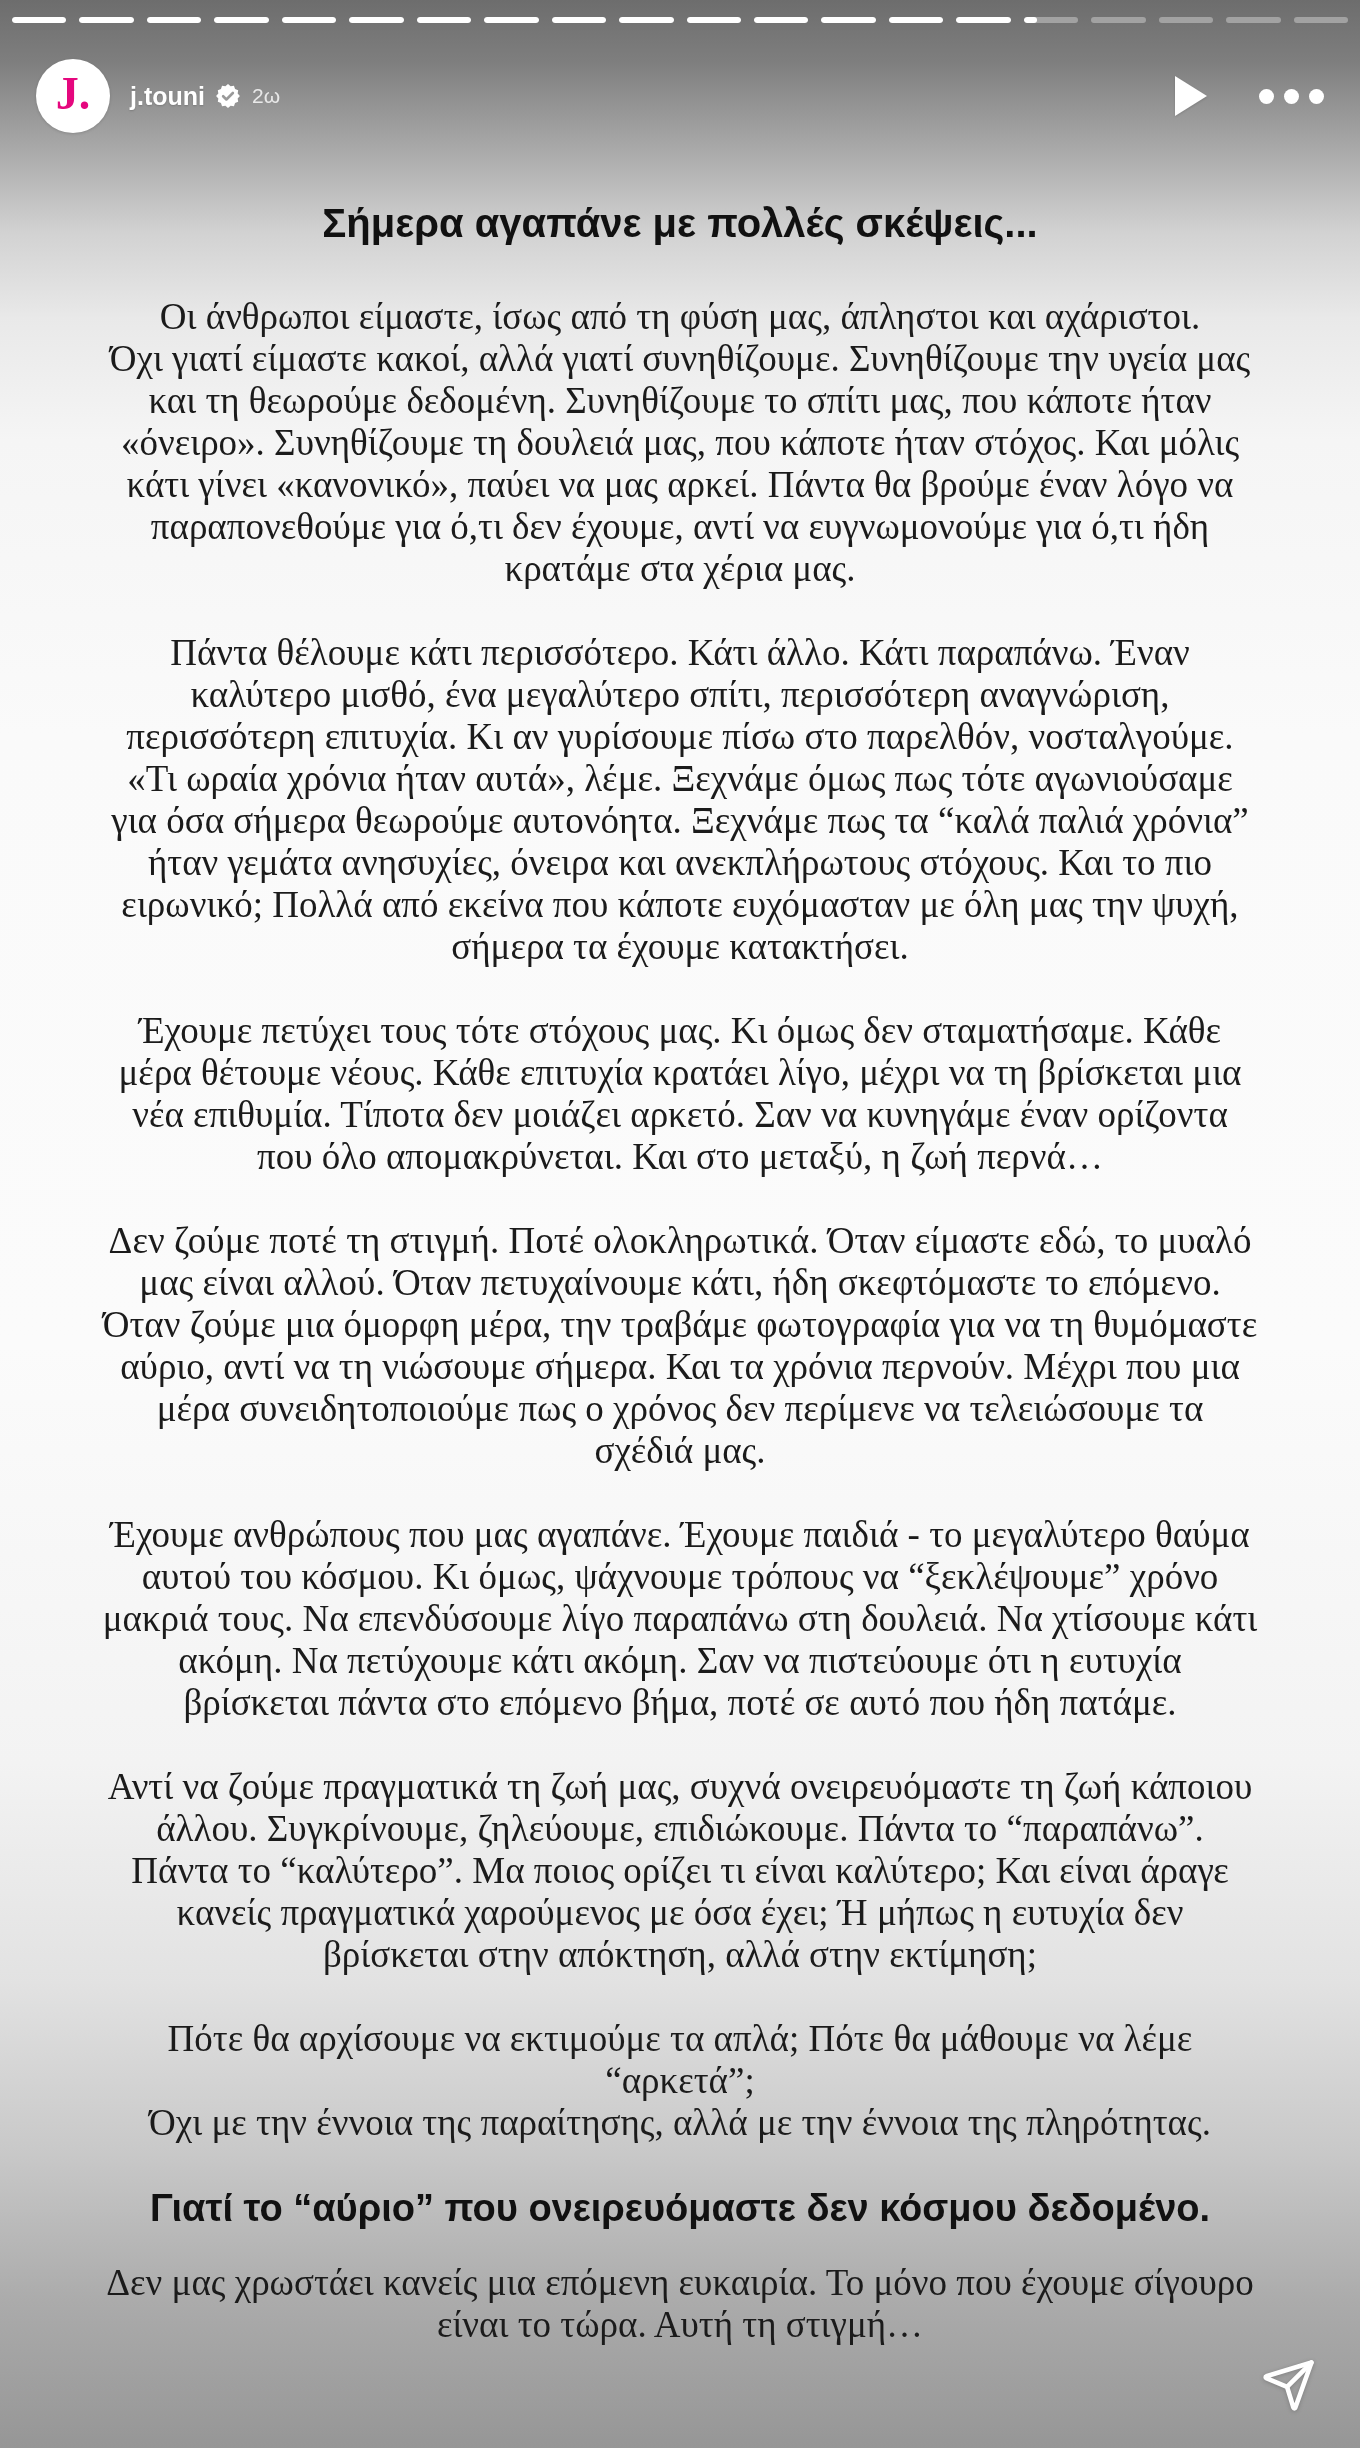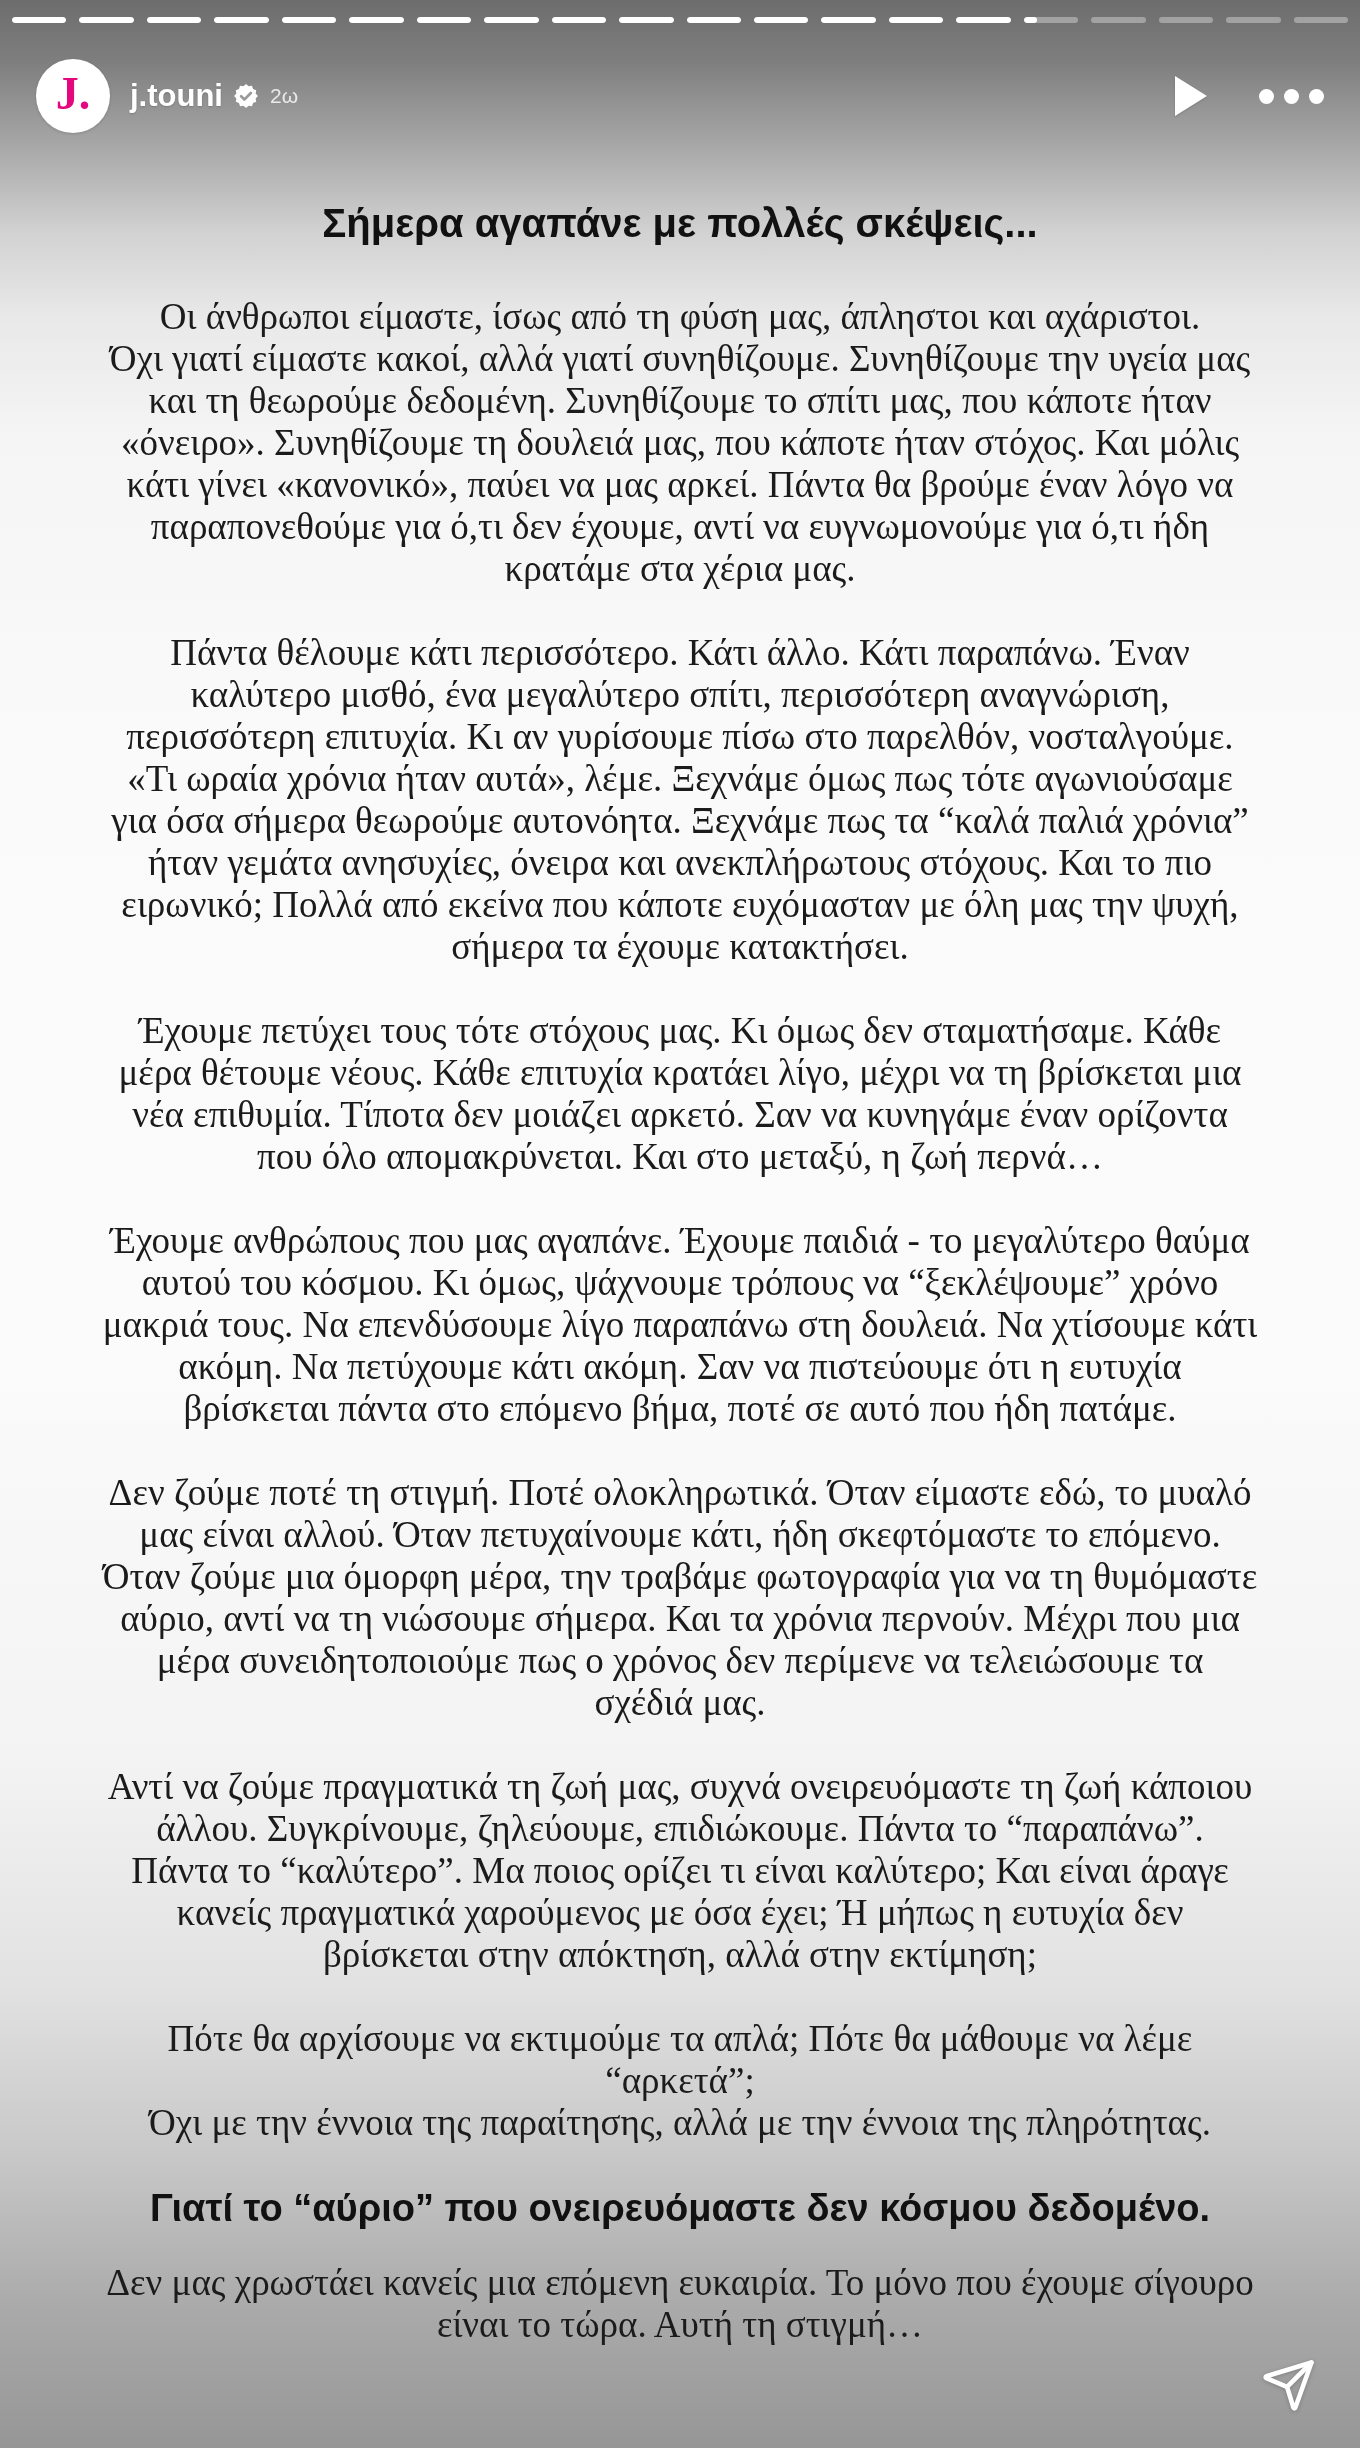--- a/index.html
+++ b/index.html
@@ -34,21 +34,21 @@
     background:#ffffff;display:flex;align-items:center;justify-content:center;
     box-shadow:0 1px 3px rgba(0,0,0,0.15);
     cursor:pointer;flex:0 0 auto;
   }
   .avatar span{
     font-family:"Liberation Serif",serif;
     font-weight:700;font-size:46px;line-height:1;
     color:#e5077e;transform:translateY(-2px);
   }
   .username{
-    margin-left:20px;font-size:31px;font-weight:700;color:#ffffff;
+    margin-left:20px;font-size:25px;font-weight:700;color:#ffffff;
     text-shadow:0 1px 2px rgba(0,0,0,0.18);cursor:pointer;text-align:center;
   }
   .badge{margin-left:10px;display:inline-flex;align-items:center;}
   .time{margin-left:11px;font-size:21px;font-weight:400;color:rgba(255,255,255,0.8);}
   .spacer{flex:1;}
   .play{
     width:0;height:0;margin-right:52px;cursor:pointer;
     border-left:32px solid #ffffff;
     border-top:20px solid transparent;
     border-bottom:20px solid transparent;
@@ -188,31 +188,31 @@
 περισσότερη επιτυχία. Κι αν γυρίσουμε πίσω στο παρελθόν, νοσταλγούμε.
 «Τι ωραία χρόνια ήταν αυτά», λέμε. Ξεχνάμε όμως πως τότε αγωνιούσαμε
 για όσα σήμερα θεωρούμε αυτονόητα. Ξεχνάμε πως τα “καλά παλιά χρόνια”
 ήταν γεμάτα ανησυχίες, όνειρα και ανεκπλήρωτους στόχους. Και το πιο
 ειρωνικό; Πολλά από εκείνα που κάποτε ευχόμασταν με όλη μας την ψυχή,
 σήμερα τα έχουμε κατακτήσει.</p>
     <p class="body-p">Έχουμε πετύχει τους τότε στόχους μας. Κι όμως δεν σταματήσαμε. Κάθε
 μέρα θέτουμε νέους. Κάθε επιτυχία κρατάει λίγο, μέχρι να τη βρίσκεται μια
 νέα επιθυμία. Τίποτα δεν μοιάζει αρκετό. Σαν να κυνηγάμε έναν ορίζοντα
 που όλο απομακρύνεται. Και στο μεταξύ, η ζωή περνά…</p>
-    <p class="body-p">Έχουμε ανθρώπους που μας αγαπάνε. Έχουμε παιδιά - το μεγαλύτερο θαύμα
-αυτού του κόσμου. Κι όμως, ψάχνουμε τρόπους να “ξεκλέψουμε” χρόνο
-μακριά τους. Να επενδύσουμε λίγο παραπάνω στη δουλειά. Να χτίσουμε κάτι
-ακόμη. Να πετύχουμε κάτι ακόμη. Σαν να πιστεύουμε ότι η ευτυχία
-βρίσκεται πάντα στο επόμενο βήμα, ποτέ σε αυτό που ήδη πατάμε.</p>
     <p class="body-p">Δεν ζούμε ποτέ τη στιγμή. Ποτέ ολοκληρωτικά. Όταν είμαστε εδώ, το μυαλό
 μας είναι αλλού. Όταν πετυχαίνουμε κάτι, ήδη σκεφτόμαστε το επόμενο.
 Όταν ζούμε μια όμορφη μέρα, την τραβάμε φωτογραφία για να τη θυμόμαστε
 αύριο, αντί να τη νιώσουμε σήμερα. Και τα χρόνια περνούν. Μέχρι που μια
 μέρα συνειδητοποιούμε πως ο χρόνος δεν περίμενε να τελειώσουμε τα
 σχέδιά μας.</p>
+    <p class="body-p">Έχουμε ανθρώπους που μας αγαπάνε. Έχουμε παιδιά - το μεγαλύτερο θαύμα
+αυτού του κόσμου. Κι όμως, ψάχνουμε τρόπους να “ξεκλέψουμε” χρόνο
+μακριά τους. Να επενδύσουμε λίγο παραπάνω στη δουλειά. Να χτίσουμε κάτι
+ακόμη. Να πετύχουμε κάτι ακόμη. Σαν να πιστεύουμε ότι η ευτυχία
+βρίσκεται πάντα στο επόμενο βήμα, ποτέ σε αυτό που ήδη πατάμε.</p>
     <p class="body-p">Αντί να ζούμε πραγματικά τη ζωή μας, συχνά ονειρευόμαστε τη ζωή κάποιου
 άλλου. Συγκρίνουμε, ζηλεύουμε, επιδιώκουμε. Πάντα το “παραπάνω”.
 Πάντα το “καλύτερο”. Μα ποιος ορίζει τι είναι καλύτερο; Και είναι άραγε
 κανείς πραγματικά χαρούμενος με όσα έχει; Ή μήπως η ευτυχία δεν
 βρίσκεται στην απόκτηση, αλλά στην εκτίμηση;</p>
     <p class="body-p">Πότε θα αρχίσουμε να εκτιμούμε τα απλά; Πότε θα μάθουμε να λέμε
 “αρκετά”;
 Όχι με την έννοια της παραίτησης, αλλά με την έννοια της πληρότητας.</p>
     <h2 class="highlight">Γιατί το “αύριο” που ονειρευόμαστε δεν κόσμου δεδομένο.</h2>
     <p class="body-p closing">Δεν μας χρωστάει κανείς μια επόμενη ευκαιρία. Το μόνο που έχουμε σίγουρο

